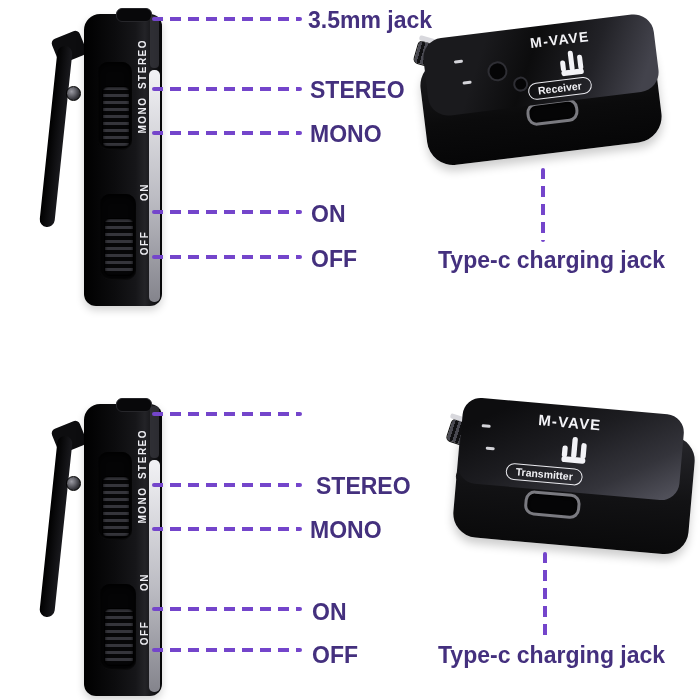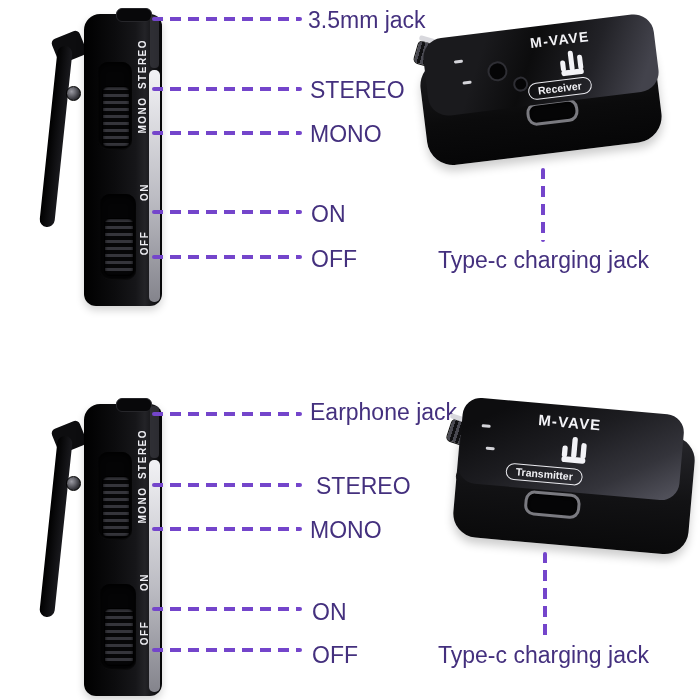--- a/index.html
+++ b/index.html
@@ -38,21 +38,21 @@
   .sw1-knob{left:102px;top:86px;width:26px;height:60px;}
   .sw2-knob{left:104px;top:218px;width:28px;height:56px;}
   .dtxt{position:absolute;color:#ededf2;font-weight:bold;font-size:10px;line-height:14px;
         letter-spacing:1.5px;text-align:center;transform:rotate(-90deg);}
 
   
   .lead-h{position:absolute;left:152px;width:150px;height:4px;border-radius:2px;
           background:repeating-linear-gradient(90deg,var(--leader) 0 11px,transparent 11px 18px);}
   .lead-v{position:absolute;width:4px;border-radius:2px;
           background:repeating-linear-gradient(180deg,var(--leader) 0 11px,transparent 11px 18px);}
-  .plabel{position:absolute;color:var(--label);font-size:23px;line-height:28px;white-space:nowrap;}
+  .plabel{position:absolute;color:var(--label);font-size:23px;line-height:28px;white-space:nowrap;font-weight:bold;}
 
   
   .unit-right{position:absolute;}
   #section-top .unit-right{left:415px;top:18px;width:275px;height:160px;}
   #section-bottom .unit-right{left:448px;top:8px;width:255px;height:165px;}
   .rt-body{position:absolute;box-shadow:0 6px 10px rgba(0,0,0,.2);}
   .r-body{left:8px;top:30px;width:236px;height:106px;border-radius:26px;transform:rotate(-7deg);
           background:linear-gradient(180deg,#1c1c1f,#0b0b0c 60%,#060607);}
   .t-body{left:8px;top:30px;width:236px;height:118px;border-radius:24px;transform:rotate(5deg);
           background:linear-gradient(180deg,#26262b,#121214 55%,#0a0a0b);}
@@ -167,21 +167,20 @@
       <div class="dtxt" style="left:127px;top:185px;width:36px">ON</div>
       <div class="dtxt" style="left:125px;top:236px;width:40px">OFF</div>
     </div>
 
     <div class="lead-h" style="top:22px"></div>
     <div class="lead-h" style="top:93px"></div>
     <div class="lead-h" style="top:137px"></div>
     <div class="lead-h" style="top:217px"></div>
     <div class="lead-h" style="top:258px"></div>
 
-    <div class="plabel" style="left:310px;top:8px">Earphone jack</div>
     <div class="plabel" style="left:316px;top:82px">STEREO</div>
     <div class="plabel" style="left:310px;top:126px">MONO</div>
     <div class="plabel" style="left:312px;top:208px">ON</div>
     <div class="plabel" style="left:312px;top:251px">OFF</div>
 
     <div class="unit-right">
       <div class="ridge-v" style="left:0;top:24px;width:30px;height:22px;transform:rotate(18deg)"></div>
       <div class="cap" style="left:2px;top:18px;width:20px;transform:rotate(18deg)"></div>
       <div class="ridge-v" style="left:10px;top:60px;width:34px;height:26px;transform:rotate(18deg)"></div>
       <div class="cap" style="left:14px;top:54px;width:22px;transform:rotate(18deg)"></div>

